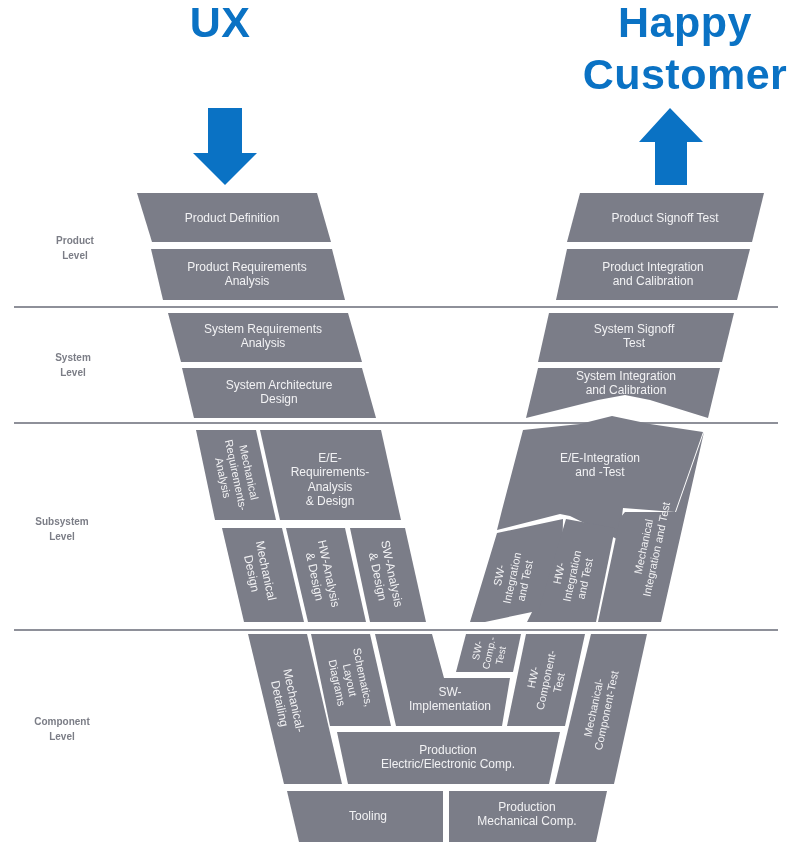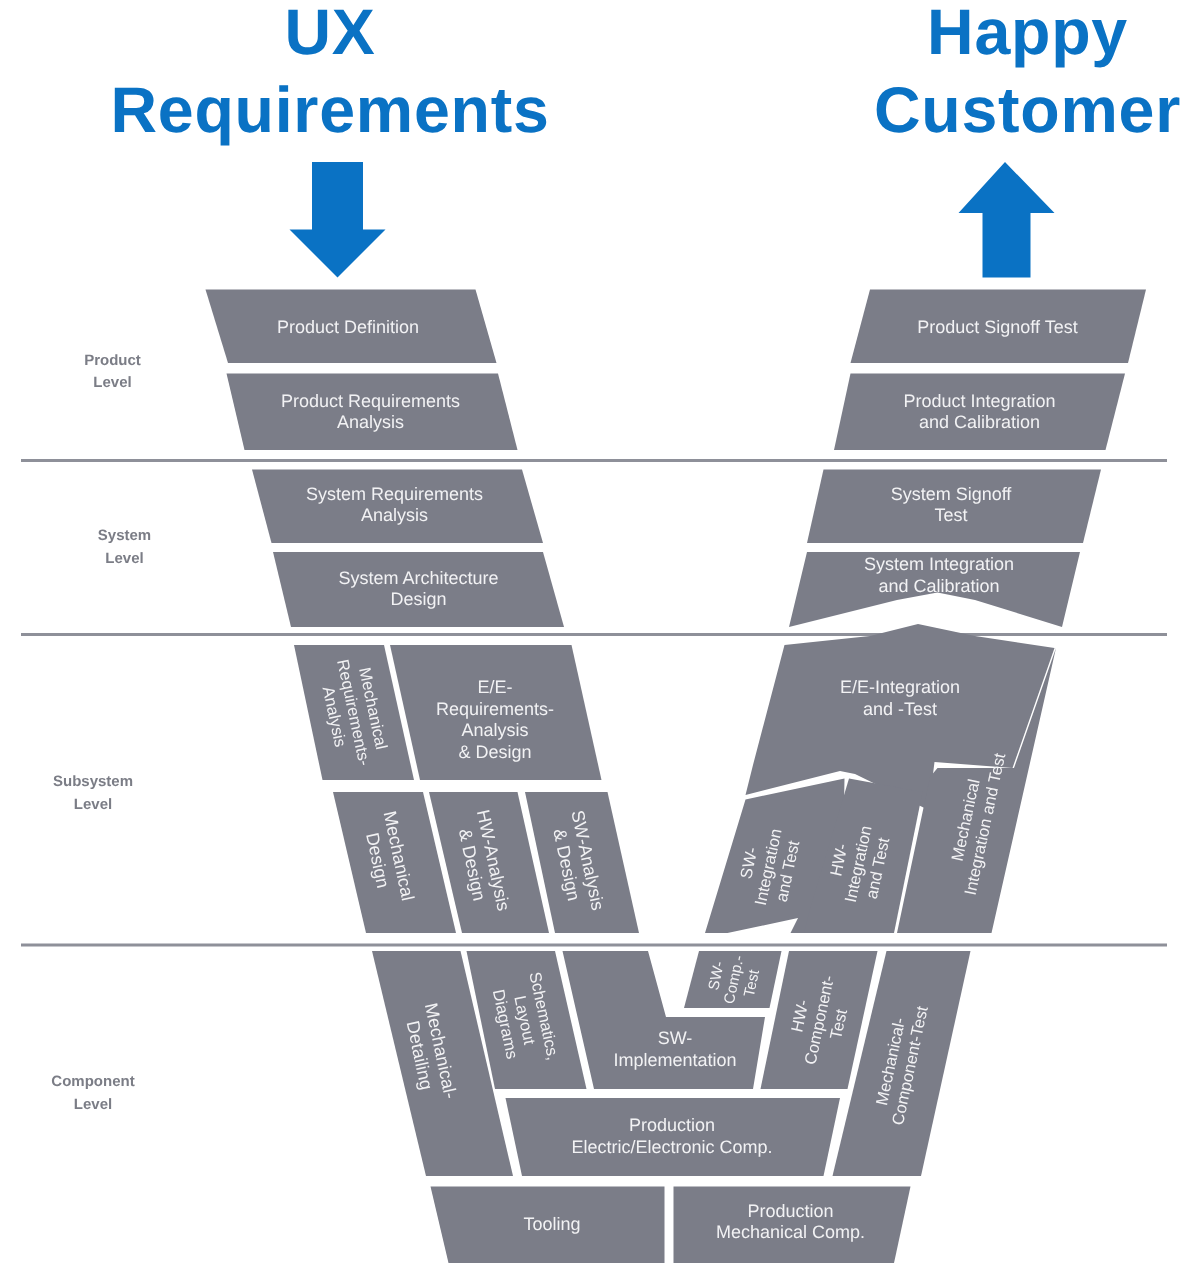--- a/index.html
+++ b/index.html
@@ -9,32 +9,31 @@
   .lvl { position: absolute; color: #7b7d86; font-family: "Liberation Sans", sans-serif; font-weight: bold; font-size: 10px; line-height: 15px; text-align: center; width: 130px; }
   svg text { font-family: "Liberation Sans", sans-serif; fill: #f2f2f4; }
 </style>
 </head>
 <body>
 
 <div id="stage">
 
   <div class="hdr" style="left:40px; top:-4px; width:360px;">
     <div>UX</div>
-    <div>Requirements</div>
   </div>
   <div class="hdr" style="left:540px; top:-4px; width:290px;">
     <div>Happy</div>
     <div>Customer</div>
   </div>
 
   <div class="lvl" style="left:10px; top:233px;">
     <div>Product</div>
       <div>Level</div>
   </div>
-  <div class="lvl" style="left:18px; top:350px;">
+  <div class="lvl" style="left:8px; top:350px;">
     <div>System</div>
       <div>Level</div>
   </div>
   <div class="lvl" style="left:-3px; top:514px;">
     <div>Subsystem</div>
       <div>Level</div>
   </div>
   <div class="lvl" style="left:-3px; top:714px;">
     <div>Component</div>
       <div>Level</div>

